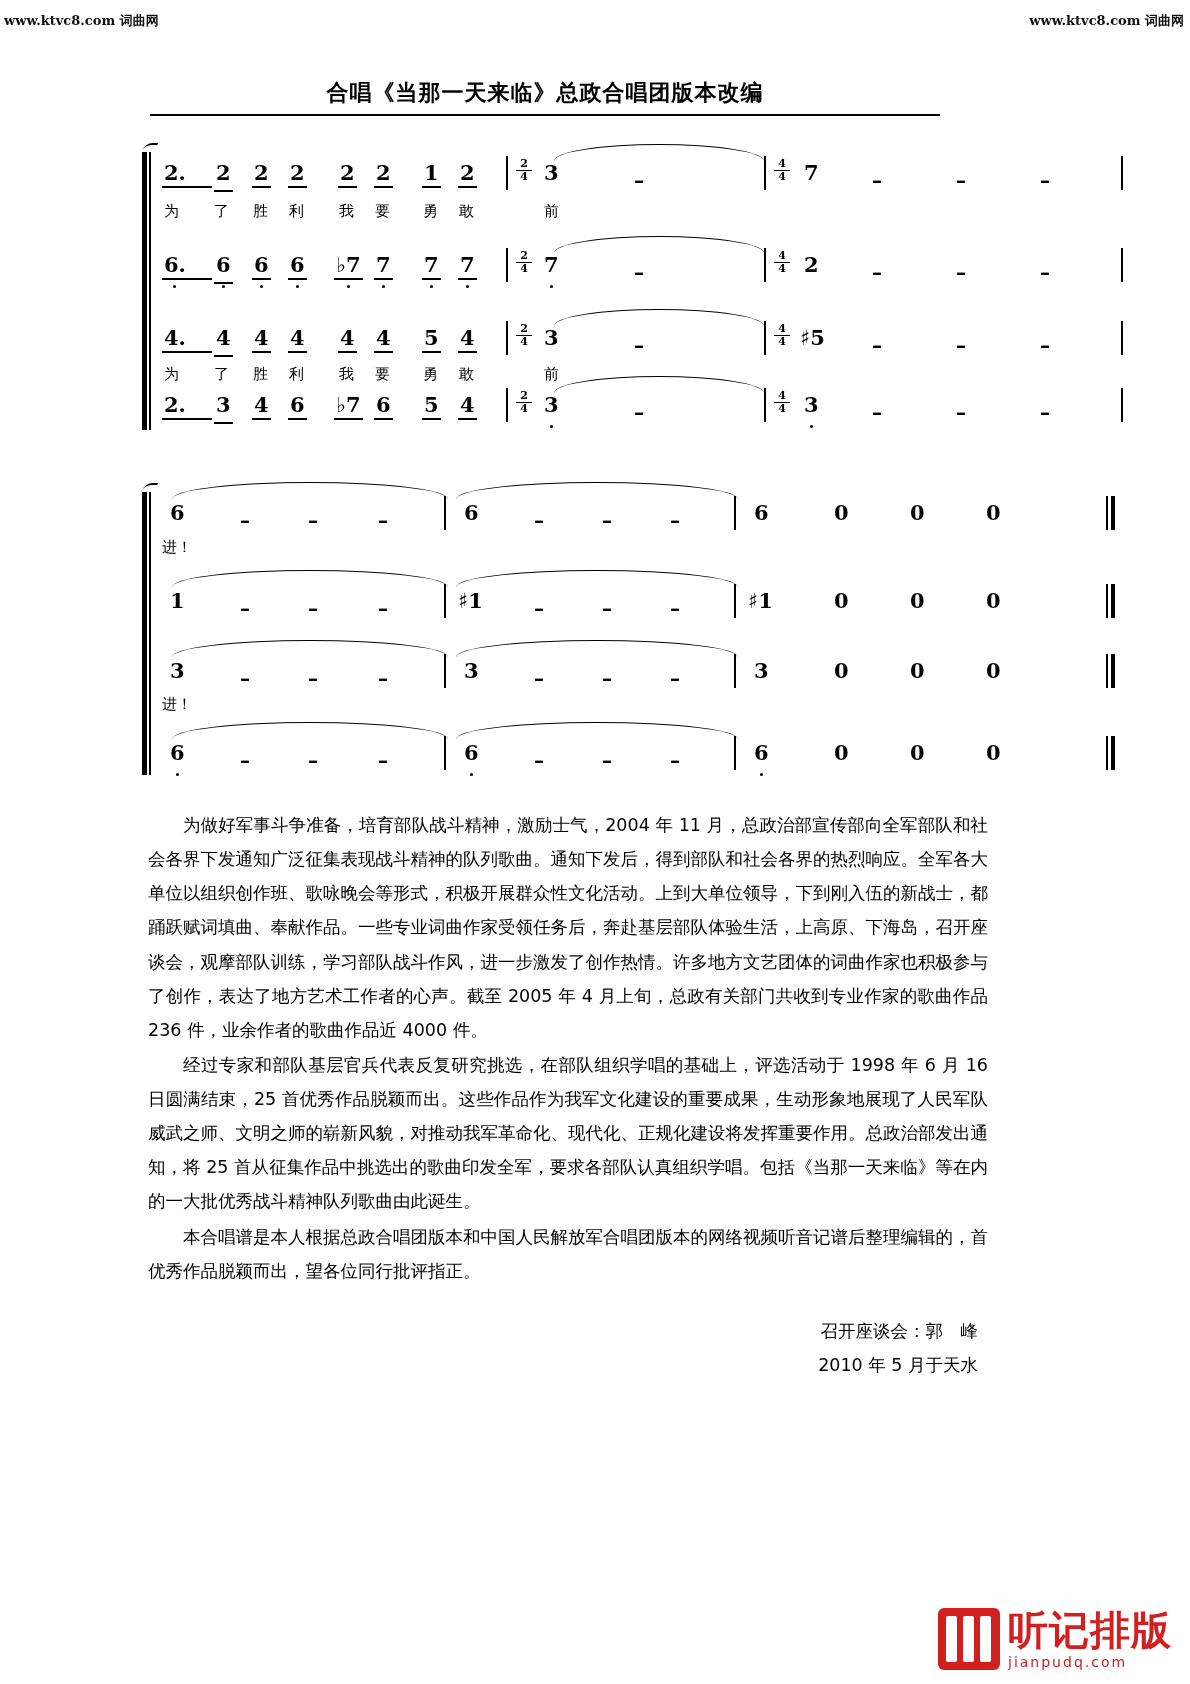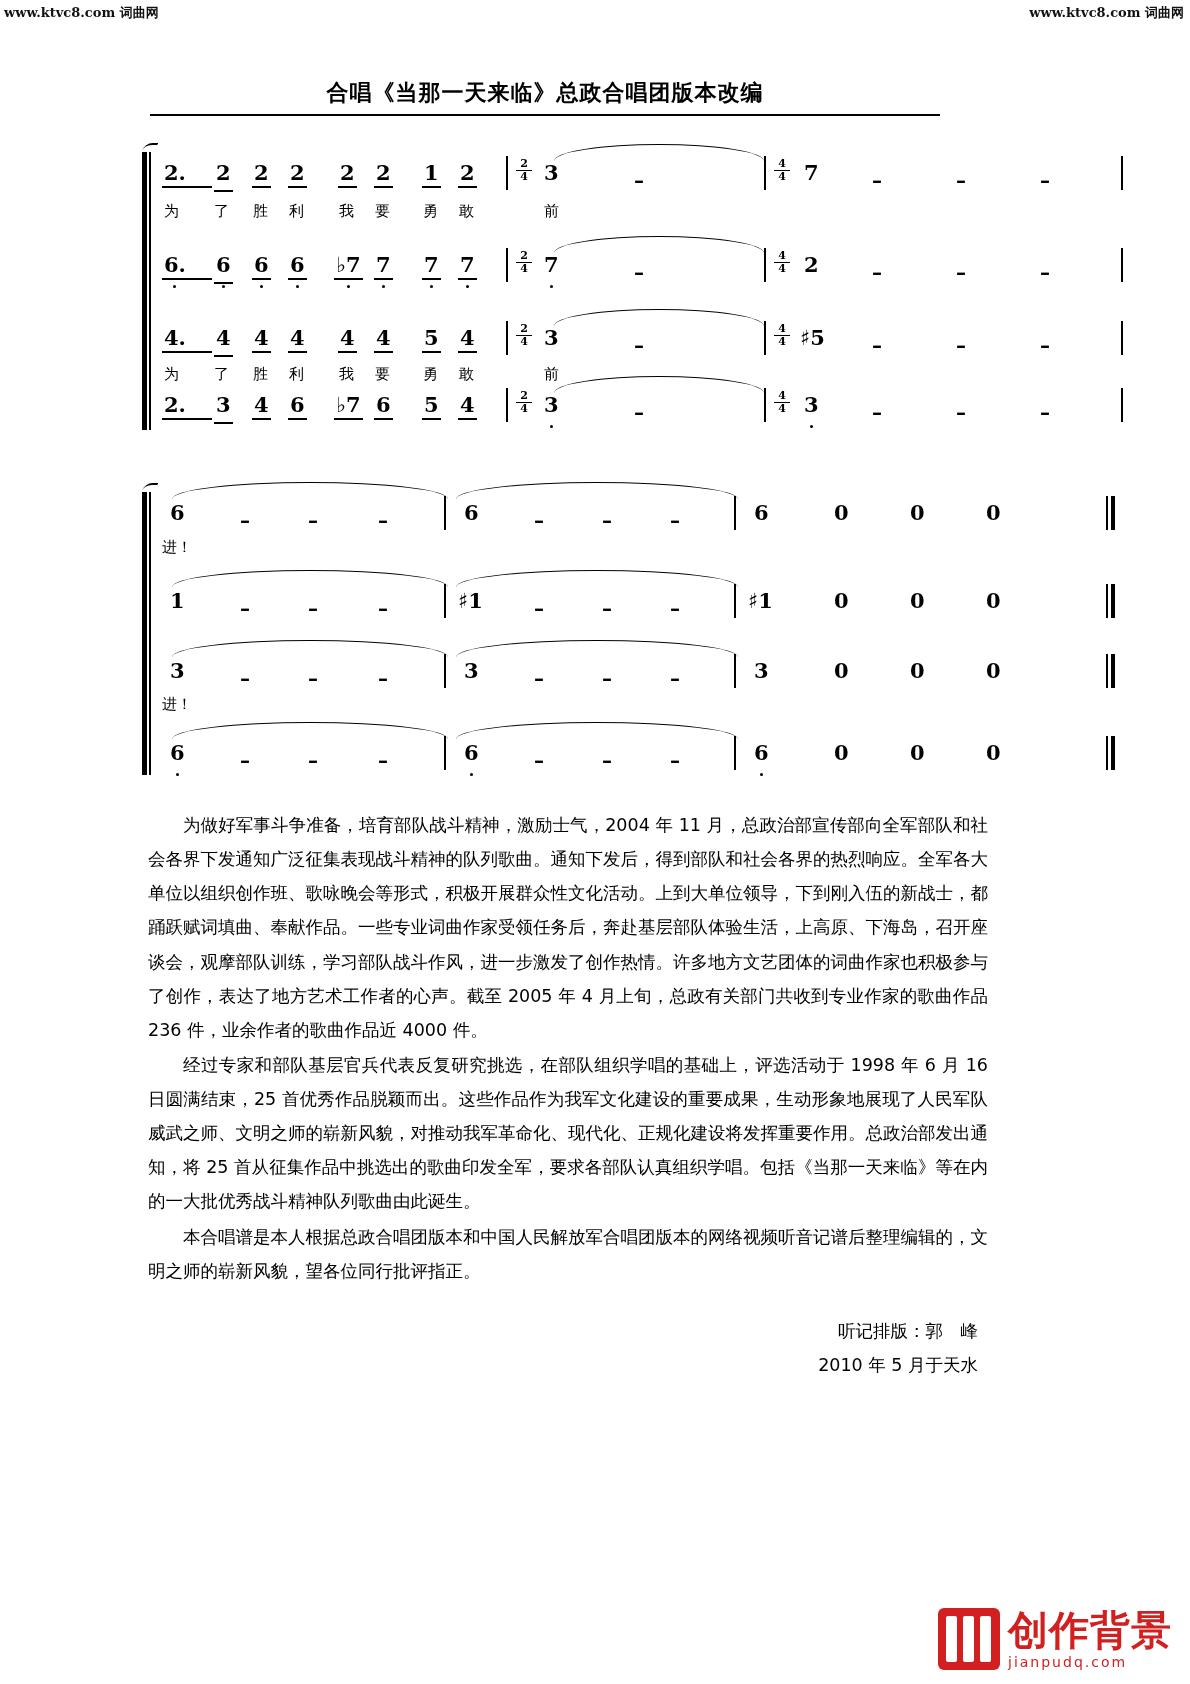--- a/index.html
+++ b/index.html
@@ -12,21 +12,21 @@
     height: 1684px;
     position: relative;
     font-family: "DejaVu Sans", "Liberation Sans", sans-serif;
     color: #000;
     overflow: hidden;
   }
 
   
   .wm {
     position: absolute;
-    top: 4px;
+    top: 12px;
     font-family: "DejaVu Serif", "Liberation Serif", serif;
     font-size: 13px;
     font-weight: bold;
     letter-spacing: 0px;
     color: #111;
     white-space: nowrap;
   }
   .wm-left  { left: 4px; }
   .wm-right { right: 6px; }
 
@@ -536,30 +536,30 @@
     <div class="note plain" style="left:678px;">0</div>
     <div class="note plain" style="left:754px;">0</div>
     <div class="note plain" style="left:830px;">0</div>
     <div class="barline final" style="left:950px;"></div>
   </div>
 </div>
 
 <div class="body-wrap">
   <p class="para">为做好军事斗争准备，培育部队战斗精神，激励士气，2004 年 11 月，总政治部宣传部向全军部队和社会各界下发通知广泛征集表现战斗精神的队列歌曲。通知下发后，得到部队和社会各界的热烈响应。全军各大单位以组织创作班、歌咏晚会等形式，积极开展群众性文化活动。上到大单位领导，下到刚入伍的新战士，都踊跃赋词填曲、奉献作品。一些专业词曲作家受领任务后，奔赴基层部队体验生活，上高原、下海岛，召开座谈会，观摩部队训练，学习部队战斗作风，进一步激发了创作热情。许多地方文艺团体的词曲作家也积极参与了创作，表达了地方艺术工作者的心声。截至 2005 年 4 月上旬，总政有关部门共收到专业作家的歌曲作品 236 件，业余作者的歌曲作品近 4000 件。</p>
   <p class="para">经过专家和部队基层官兵代表反复研究挑选，在部队组织学唱的基础上，评选活动于 1998 年 6 月 16 日圆满结束，25 首优秀作品脱颖而出。这些作品作为我军文化建设的重要成果，生动形象地展现了人民军队威武之师、文明之师的崭新风貌，对推动我军革命化、现代化、正规化建设将发挥重要作用。总政治部发出通知，将 25 首从征集作品中挑选出的歌曲印发全军，要求各部队认真组织学唱。包括《当那一天来临》等在内的一大批优秀战斗精神队列歌曲由此诞生。</p>
-  <p class="para">本合唱谱是本人根据总政合唱团版本和中国人民解放军合唱团版本的网络视频听音记谱后整理编辑的，文明之师的崭新风貌，望各位同行批评指正。</p>
+  <p class="para">本合唱谱是本人根据总政合唱团版本和中国人民解放军合唱团版本的网络视频听音记谱后整理编辑的，首优秀作品脱颖而出，望各位同行批评指正。</p>
   <div class="signature">
-    <div>听记排版：郭　峰</div>
+    <div>召开座谈会：郭　峰</div>
     <div>2010 年 5 月于天水</div>
   </div>
 </div>
 
 <div class="logo">
   <div class="logo-mark">
     <div class="key k1"></div>
       <div class="key k2"></div>
       <div class="key k3"></div>
   </div>
   <div class="logo-text-wrap">
-    <div class="logo-text">创作背景</div>
+    <div class="logo-text">听记排版</div>
     <div class="logo-sub">jianpudq.com</div>
   </div>
 </div>
 
 </body></html>

